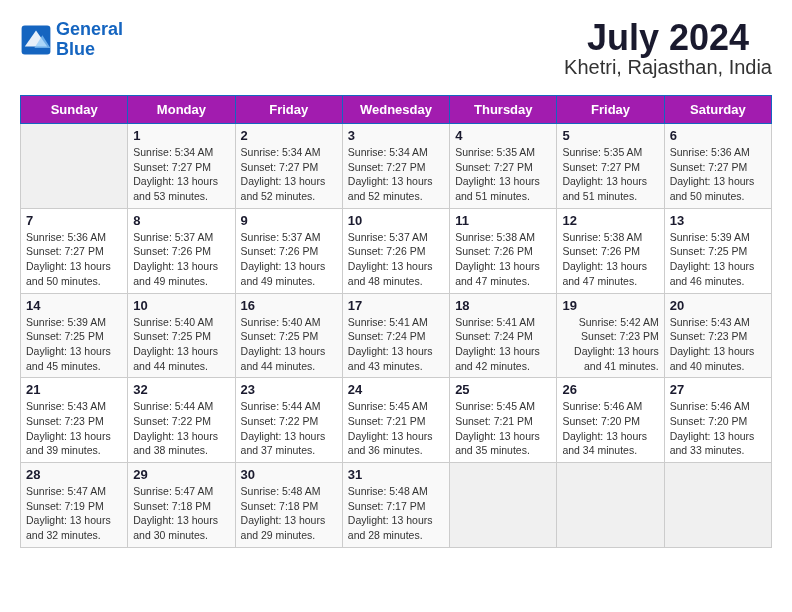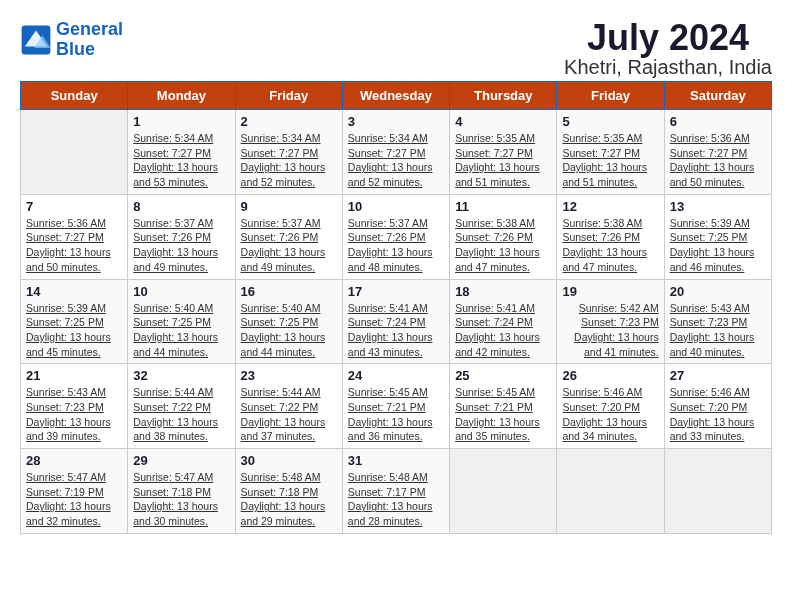--- a/index.html
+++ b/index.html
@@ -7,21 +7,21 @@
       font-family: Arial, sans-serif;
       background: #fff;
       width: 792px;
       min-height: 612px;
       padding: 20px;
     }
     .header {
       display: flex;
       justify-content: space-between;
       align-items: flex-start;
-      margin-bottom: 2px;
+      margin-bottom: 16px;
     }
     .logo {
       display: flex;
       align-items: center;
       gap: 4px;
     }
     .logo-text {
       font-size: 18px;
       font-weight: bold;
       color: #1a1a2e;
@@ -46,21 +46,21 @@
     .subtitle {
       font-size: 20px;
       color: #333;
     }
     table {
       width: 100%;
       border-collapse: collapse;
       font-size: 11px;
     }
     thead th {
-      background-color: #c2410c;
+      background-color: #a21caf;
       color: #fff;
       text-align: center;
       padding: 6px 4px;
       font-size: 13px;
       border: 1px solid #1565c0;
     }
     tbody td {
       border: 1px solid #ccc;
       vertical-align: top;
       padding: 4px 5px;
@@ -71,21 +71,20 @@
       font-size: 13px;
       font-weight: bold;
       color: #1a1a2e;
       display: block;
       margin-bottom: 2px;
     }
     .cell-info {
       font-size: 10.5px;
       color: #333;
       line-height: 1.4;
-      text-decoration: underline;
     }
     tbody tr:nth-child(odd) td {
       background: #f9f9f9;
     }
     tbody tr:nth-child(even) td {
       background: #fff;
     }
     .empty-cell {
       background: #f0f0f0 !important;
     }

